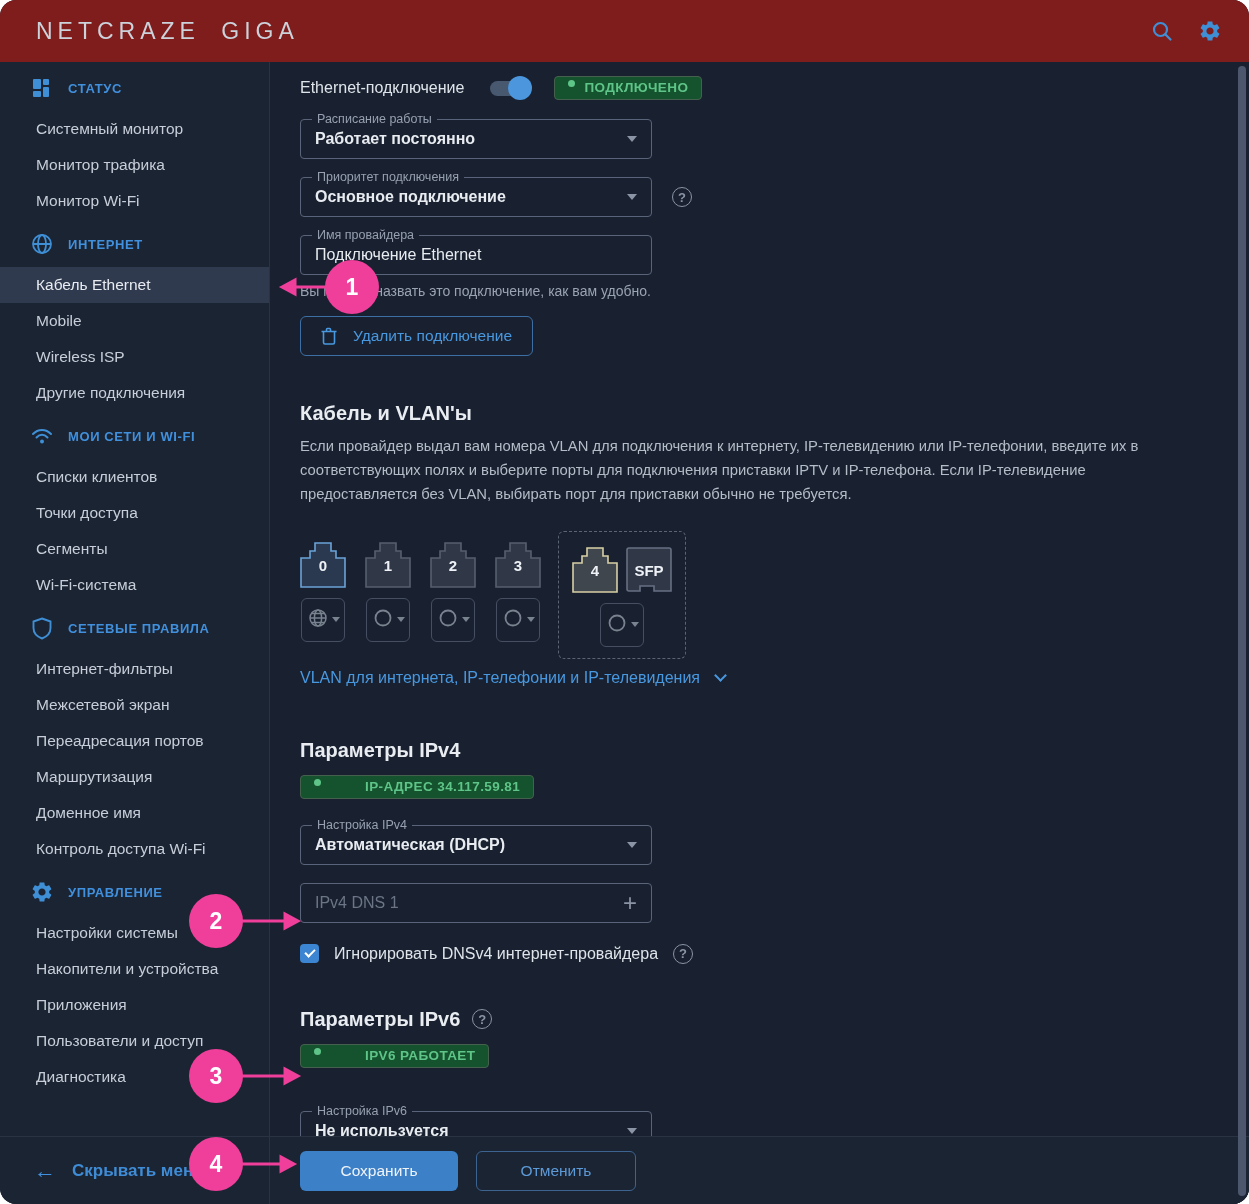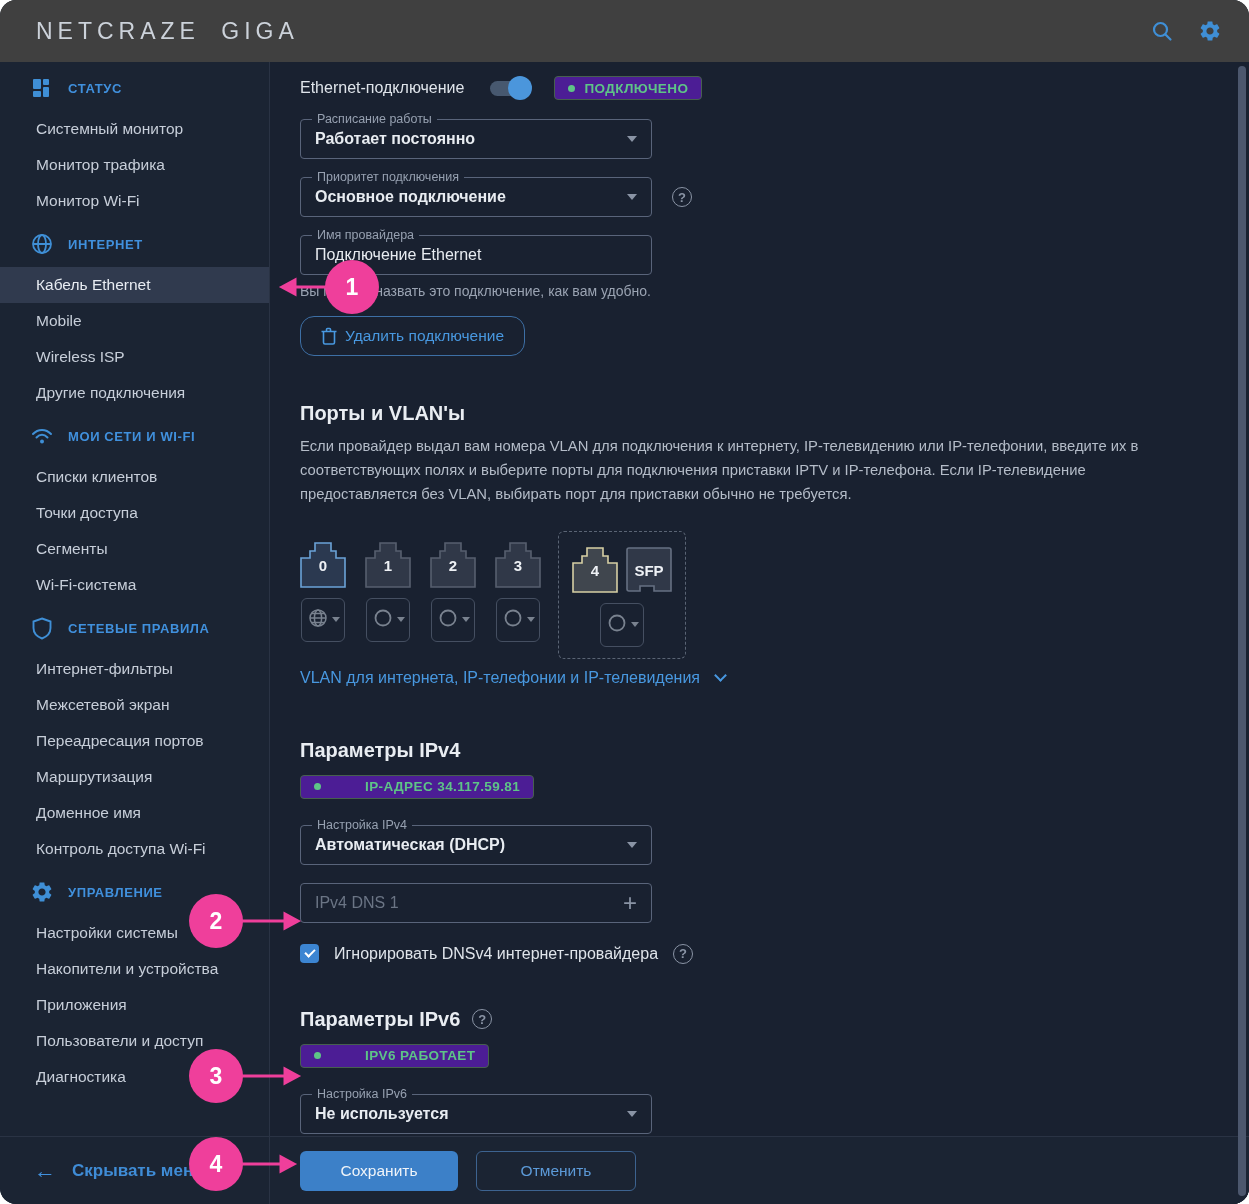--- a/index.html
+++ b/index.html
@@ -1,20 +1,20 @@
 <!DOCTYPE html>
 <html><head>
 <meta charset="utf-8">
 <style>
   * { box-sizing: border-box; margin: 0; padding: 0; }
   html,body { width:1249px; height:1204px; background:#ffffff; font-family:"Liberation Sans","DejaVu Sans",sans-serif; }
   .frame { position:relative; width:1249px; height:1204px; border-radius:16px; overflow:hidden; background:#192130; display:flex; flex-direction:column; }
 
   
-  .topbar { height:62px; flex:0 0 62px; background:#404040; display:flex; align-items:center; justify-content:space-between; padding:0 26px 0 36px; }
+  .topbar { height:62px; flex:0 0 62px; background:#7f1d1d; display:flex; align-items:center; justify-content:space-between; padding:0 26px 0 36px; }
   .logo { color:#ccd2da; font-size:23px; font-weight:300; letter-spacing:5px; word-spacing:10px; white-space:nowrap; }
   .topbar-icons { display:flex; align-items:center; gap:22px; }
   .icon-btn { width:26px; height:26px; display:flex; align-items:center; justify-content:center; cursor:pointer; }
 
   
   .body-row { flex:1; display:flex; min-height:0; }
   .sidebar { width:270px; flex:0 0 270px; background:#1b2433; border-right:1px solid #2a3344; display:flex; flex-direction:column; }
   .nav { flex:1; overflow:hidden; padding-top:8px; }
   .nav-section { margin-top:7px; }
   .nav-section:first-child { margin-top:0; }
@@ -30,36 +30,36 @@
   
   .content { flex:1; display:flex; flex-direction:column; background:#192130; min-width:0; }
   .scroll-area { flex:1; overflow:hidden; padding:13px 58px 0 30px; }
   .main-footer { flex:0 0 68px; border-top:1px solid #2a3344; background:#1b2433; display:flex; align-items:center; padding-left:30px; gap:18px; }
 
   .conn-row { display:flex; align-items:center; gap:24px; height:26px; }
   .conn-title { color:#dfe4ea; font-size:16px; }
   .switch { position:relative; width:40px; height:18px; margin-left:2px; cursor:pointer; }
   .switch .track { position:absolute; left:0; top:2px; width:40px; height:15px; border-radius:8px; background:#47586f; }
   .switch .knob { position:absolute; right:-2px; top:-3px; width:24px; height:24px; border-radius:50%; background:#4b96dc; }
-  .badge { display:inline-flex; align-items:center; gap:9px; background:#4c1d95; border:1px solid #46604e; border-radius:4px; padding:3px 13px; color:#5ec487; font-size:13.5px; font-weight:bold; letter-spacing:0.4px; height:24px; }
+  .badge { display:inline-flex; gap:9px; background:#14532d; border:1px solid #46604e; border-radius:4px; padding:3px 13px; color:#5ec487; font-size:13.5px; font-weight:bold; letter-spacing:0.4px; height:24px; }
   .badge .dot { width:7px; height:7px; border-radius:50%; background:#5ec487; }
 
   .field { position:relative; width:352px; height:40px; border:1px solid #59647a; border-radius:4px; margin-top:18px; display:flex; align-items:center; padding:11px 14px; cursor:pointer; background:transparent; }
   .field .flabel { position:absolute; top:-8px; left:11px; background:#192130; padding:0 5px; font-size:12.5px; color:#96a0b0; }
   .field .fvalue { color:#e8ecf1; font-size:16px; font-weight:bold; flex:1; white-space:nowrap; overflow:hidden; }
   .field input { flex:1; background:transparent; border:none; outline:none; color:#e8ecf1; font-size:16px; font-family:inherit; }
   .field input::placeholder { color:#6b7585; }
   .caret { width:0; height:0; border-left:5px solid transparent; border-right:5px solid transparent; border-top:6px solid #8a94a5; }
   .field-row { display:flex; align-items:center; gap:20px; }
   .plus-icon { color:#8a94a5; font-size:24px; font-weight:300; line-height:1; }
 
   .help-icon { width:20px; height:20px; border:1.6px solid #8a94a5; border-radius:50%; display:inline-flex; align-items:center; justify-content:center; color:#8a94a5; font-size:13px; font-weight:bold; flex:0 0 20px; }
   .helper-text { color:#9aa3b2; font-size:14px; margin-top:8px; }
 
-  .outline-btn { margin-top:17px; display:inline-flex; align-items:center; gap:8px; border:1px solid #3d6fa5; border-radius:14px; height:40px; padding:16px 20px; color:#4898e0; font-size:15.5px; cursor:pointer; background:transparent; }
+  .outline-btn { margin-top:17px; display:inline-flex; align-items:center; gap:16px; border:1px solid #3d6fa5; border-radius:6px; height:40px; padding:16px 20px; color:#4898e0; font-size:15.5px; cursor:pointer; background:transparent; }
 
   .section-title { color:#e9edf2; font-size:20px; font-weight:bold; display:flex; align-items:center; gap:12px; }
   .mt-ports { margin-top:46px; }
   .section-desc { color:#b4bcc8; font-size:14.8px; line-height:1.62; margin-top:10px; max-width:900px; }
 
   .ports-row { display:flex; align-items:flex-start; margin-top:24px; }
   .port-col { display:flex; flex-direction:column; align-items:center; width:46px; margin-right:19px; }
   .port-shape { position:relative; width:46px; height:57px; cursor:pointer; }
   .port-shape svg { display:block; }
   .port-label { position:absolute; left:0; right:0; top:26px; text-align:center; color:#eef1f5; font-size:15px; font-weight:bold; }
@@ -257,21 +257,21 @@
         </div>
         <div class="helper-text">Вы можете назвать это подключение, как вам удобно.</div>
 
         <button class="outline-btn">
           <svg width="16" height="18" viewBox="0 0 16 18">
               <path fill="none" stroke="#4898e0" stroke-width="1.6" d="M2.5 4.5 h11 v11 a1.5 1.5 0 0 1 -1.5 1.5 h-8 a1.5 1.5 0 0 1 -1.5 -1.5 z M0.5 4.5 h15 M5.5 4.5 v-2 a1 1 0 0 1 1-1 h2 a1 1 0 0 1 1 1 v2"></path>
             </svg>
           <span>Удалить подключение</span>
         </button>
 
-        <div class="section-title mt-ports">Порты и VLAN'ы</div>
+        <div class="section-title mt-ports">Кабель и VLAN'ы</div>
         <div class="section-desc">Если провайдер выдал вам номера VLAN для подключения к интернету, IP-телевидению или IP-телефонии, введите их в соответствующих полях и выберите порты для подключения приставки IPTV и IP-телефона. Если IP-телевидение предоставляется без VLAN, выбирать порт для приставки обычно не требуется.</div>
 
         <div class="ports-row" id="ports-root">
             <div class="port-col">
               <div class="port-shape">
                 <svg width="46" height="57" viewBox="0 0 46 57">
                   <path transform="translate(0,11)" fill="#2b3950" stroke="#6ba3d8" stroke-width="1.6" d="M1 16 H10 V9 H15 V1 H31 V9 H36 V16 H45 V45 H1 Z"></path>
                 </svg>
                 <span class="port-label">0</span>
               </div>
@@ -386,21 +386,21 @@
 
         <div class="section-title mt-ipv6">
           <span>Параметры IPv6</span>
           <span class="help-icon">?</span>
         </div>
         <span class="badge badge-mt">
           <span class="dot"></span>
           <span>IPV6 РАБОТАЕТ</span>
         </span>
 
-        <div class="field" style="margin-top:26px">
+        <div class="field" style="margin-top:43px">
           <span class="flabel">Настройка IPv6</span>
           <span class="fvalue">Не используется</span>
           <span class="caret"></span>
         </div>
 
       </div>
 
       <div class="main-footer">
         <button class="btn btn-primary">Сохранить</button>
         <button class="btn btn-ghost">Отменить</button>

